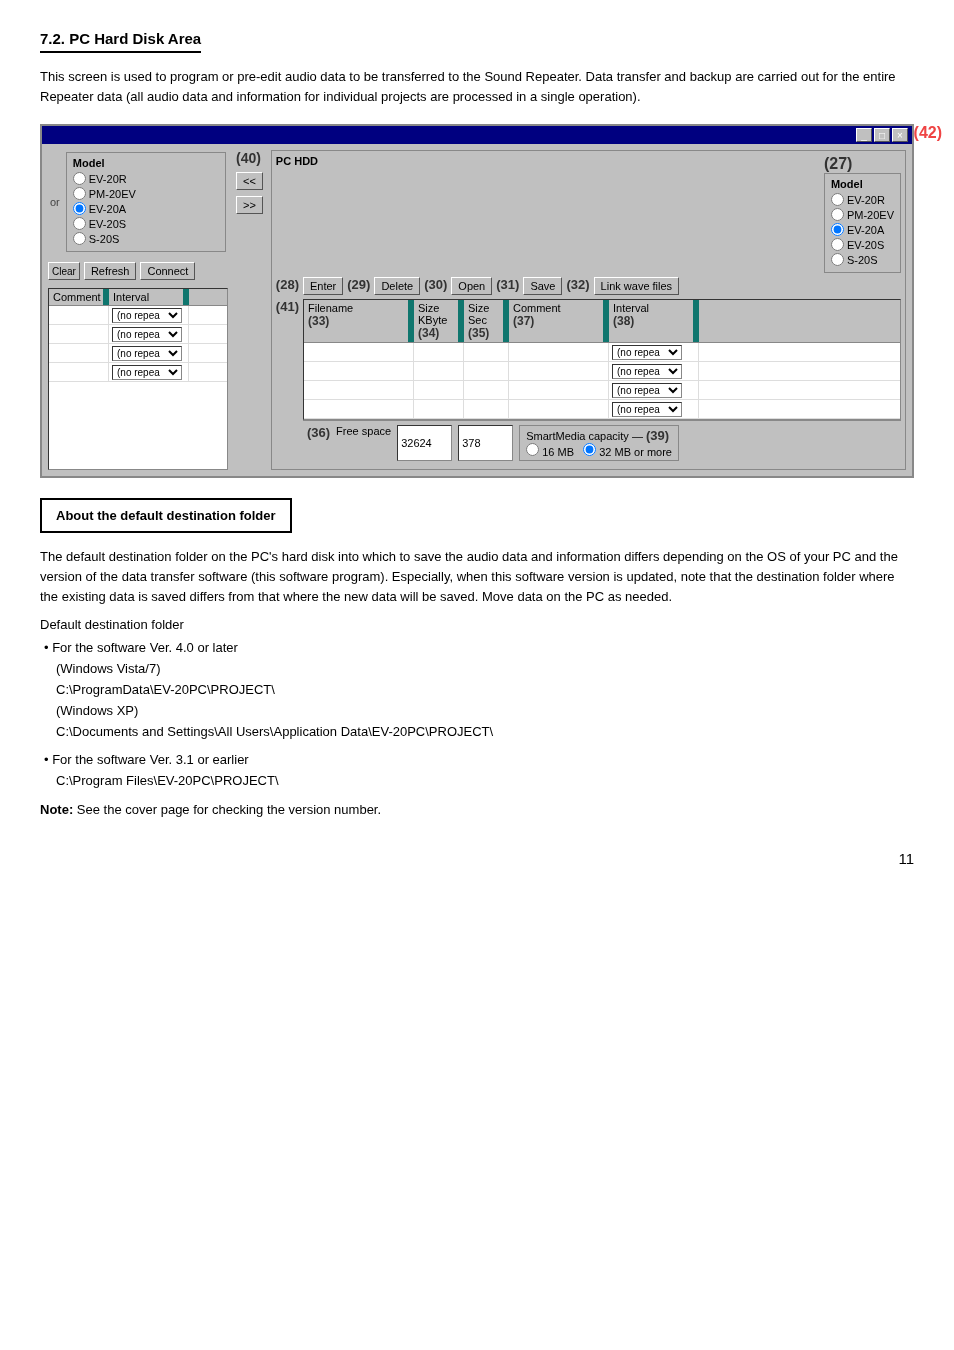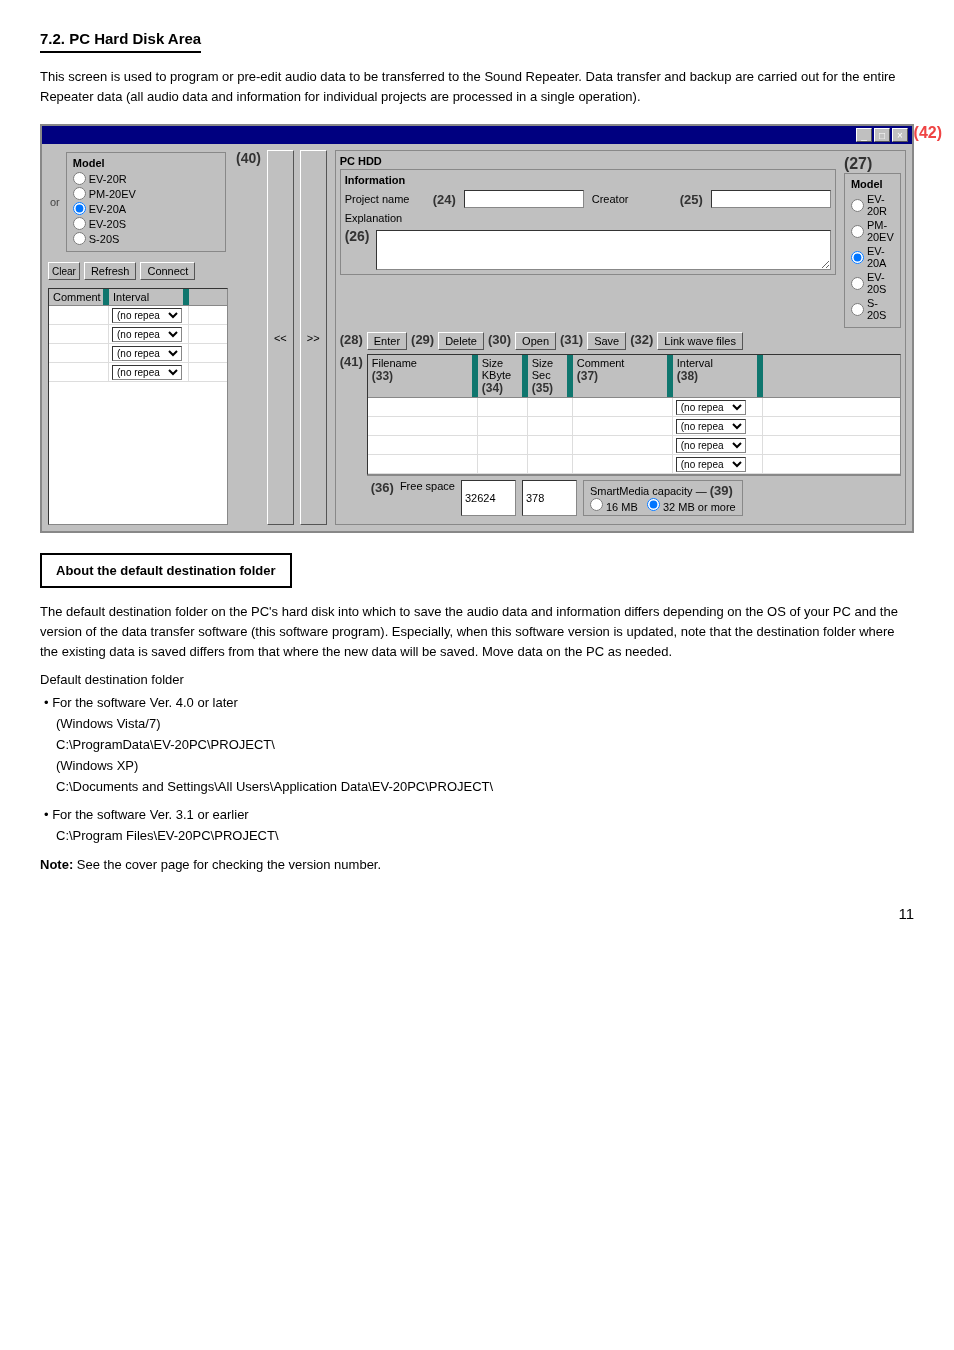--- a/index.html
+++ b/index.html
@@ -104,21 +104,21 @@
     }
     .select-mini {
       font-size: 10px;
       width: 70px;
       border: 1px inset #888;
       background: #fff;
     }
     
     .nav-buttons {
       display: flex;
-      flex-direction: row;
+      flex-direction: column;
       gap: 6px;
       padding: 0 4px;
     }
     
     .right-panel {
       flex: 1;
       display: flex;
       flex-direction: column;
       gap: 4px;
     }
@@ -391,38 +391,20 @@
         <span class="num-label">(40)</span>
         <button class="win-btn">&lt;&lt;</button>
         <button class="win-btn">&gt;&gt;</button>
       </div>
 
       <div class="right-panel">
         <div class="pchdd-section">
           <div style="display:flex;justify-content:space-between;align-items:flex-start;">
             <div style="flex:1;">
               <div class="pchdd-title">PC HDD</div>
-              <div class="info-group">
-                <div style="font-size:11px;font-weight:bold;margin-bottom:4px;">Information</div>
-                <div class="info-row">
-                  <span class="info-label">Project name</span>
-                  <span class="num-label" style="font-size:13px;">(24)</span>
-                  <input class="info-input medium" type="text" style="">
-                  <span class="info-label">Creator</span>
-                  <span class="num-label" style="font-size:13px;">(25)</span>
-                  <input class="info-input medium" type="text" style="">
-                </div>
-                <div class="info-row">
-                  <span class="info-label">Explanation</span>
-                </div>
-                <div style="display:flex;align-items:flex-start;gap:6px;">
-                  <span class="num-label" style="font-size:14px;">(26)</span>
-                  <textarea class="explanation-input" style=""></textarea>
-                </div>
-              </div>
             </div>
             <div style="margin-left:8px;">
               <span class="num-label" style="font-size:16px;">(27)</span>
               <div class="right-model-group">
                 <div class="model-title">Model</div>
                 <div class="radio-row">
                   <input type="radio" name="right-model" style=""> 
                     <span>EV-20R</span>
                 </div>
                 <div class="radio-row">

